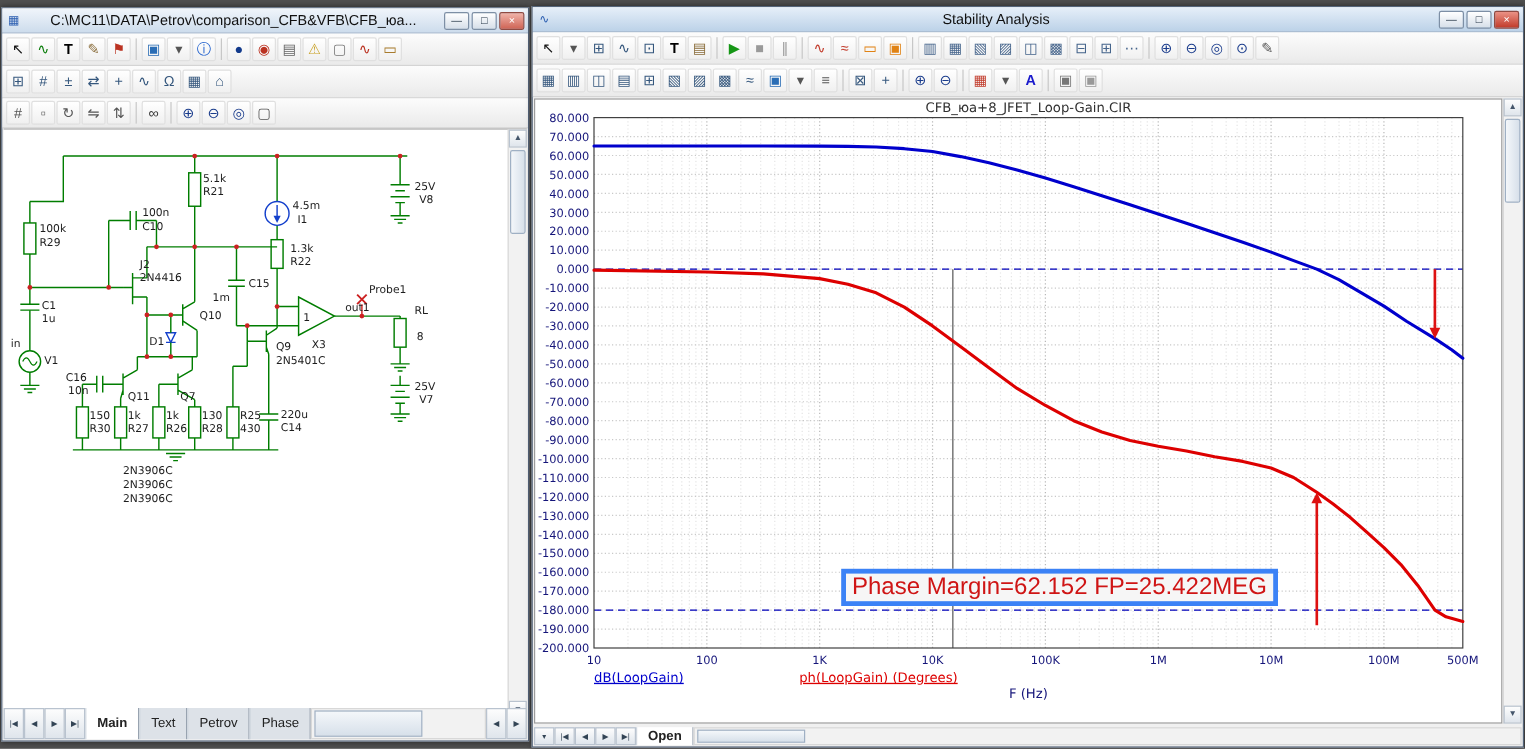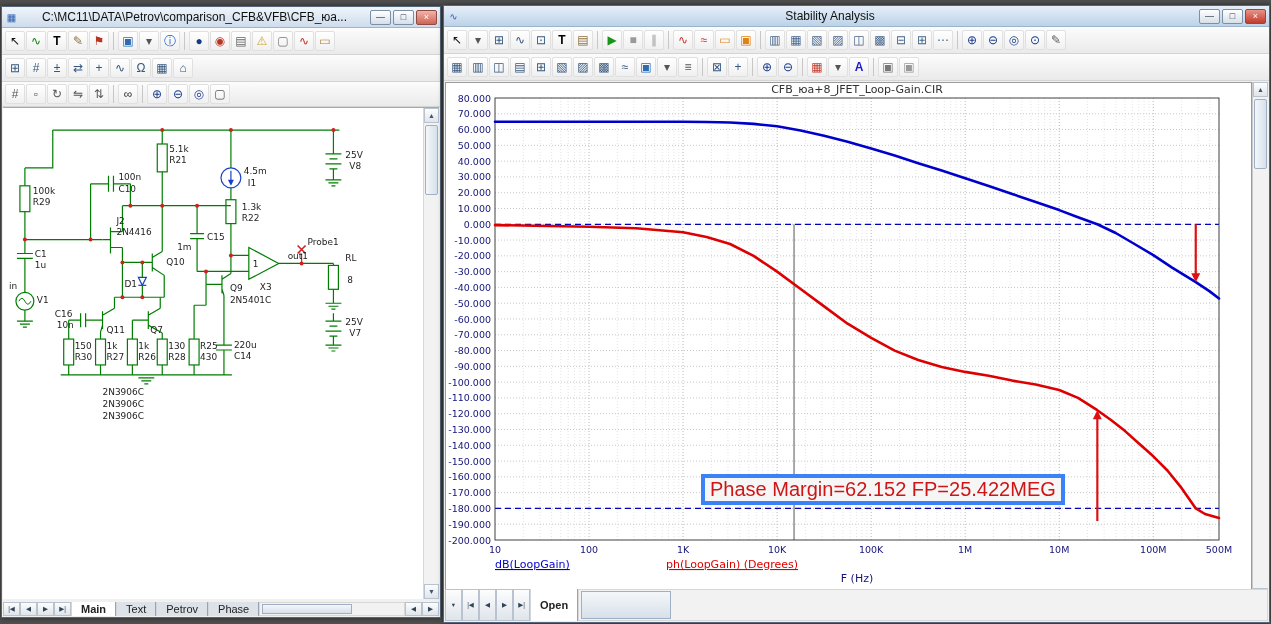--- a/index.html
+++ b/index.html
@@ -36,23 +36,23 @@
   #schematic-svg { flex:1; height:100%; }
 
   .vscroll { width:16px; background:#f2f2f2; border-left:1px solid #d8d8d8; display:flex; flex-direction:column; }
   .vscroll.right { position:absolute; top:76px; bottom:19px; right:1px; border-left:1px solid #c9c9c9; }
   .sbtn { height:15px; display:flex; align-items:center; justify-content:center; font-size:7px; color:#44556a;
     border:1px solid #b9c3cf; background:linear-gradient(#fdfdfd,#dfe5ec); }
   .strack { flex:1; position:relative; }
   .vthumb { position:absolute; left:1px; right:1px; top:2px; height:70px; border:1px solid #9fb0c4;
     border-radius:2px; background:linear-gradient(90deg,#f4f7fa,#d7e0ea); }
 
-  .bottombar { position:absolute; left:1px; right:1px; bottom:1px; height:14px; background:#edeff2;
+  .bottombar { position:absolute; left:1px; right:1px; bottom:1px; height:26px; background:#edeff2;
     display:flex; align-items:stretch; font-size:11px; }
-  #win-right .bottombar { height:32px;text-align:center; }
+  #win-right .bottombar { height:15px;text-align:center; }
   .navbtn { width:17px; display:flex; align-items:center; justify-content:center; font-size:6.5px; color:#334455;
     border:1px solid #b9c3cf; background:linear-gradient(#fdfdfd,#dfe5ec); }
   .tab { padding:0 9px; display:flex; align-items:center; border-right:1px solid #98a3b0;
     border-left:1px solid #cfd6de; background:#dde2e8; color:#222; }
   .tab.selected { background:#ffffff; font-weight:bold; }
   .htrack { flex:1; background:#f2f2f2; border:1px solid #d8d8d8; position:relative; }
   .hthumb { position:absolute; top:1px; bottom:1px; left:2px; width:90px;
     background:linear-gradient(#f4f7fa,#d7e0ea); border:1px solid #9fb0c4; }
 
   .plot-wrap { position:absolute; left:1px; top:76px; right:17px; bottom:19px; background:#fff;

